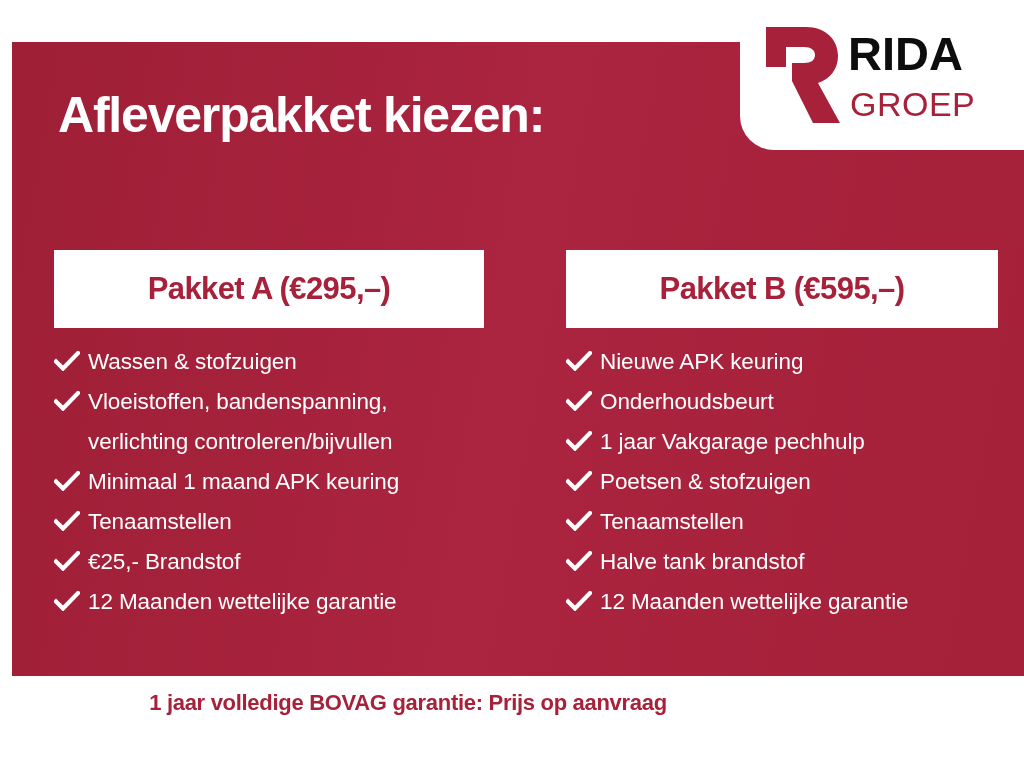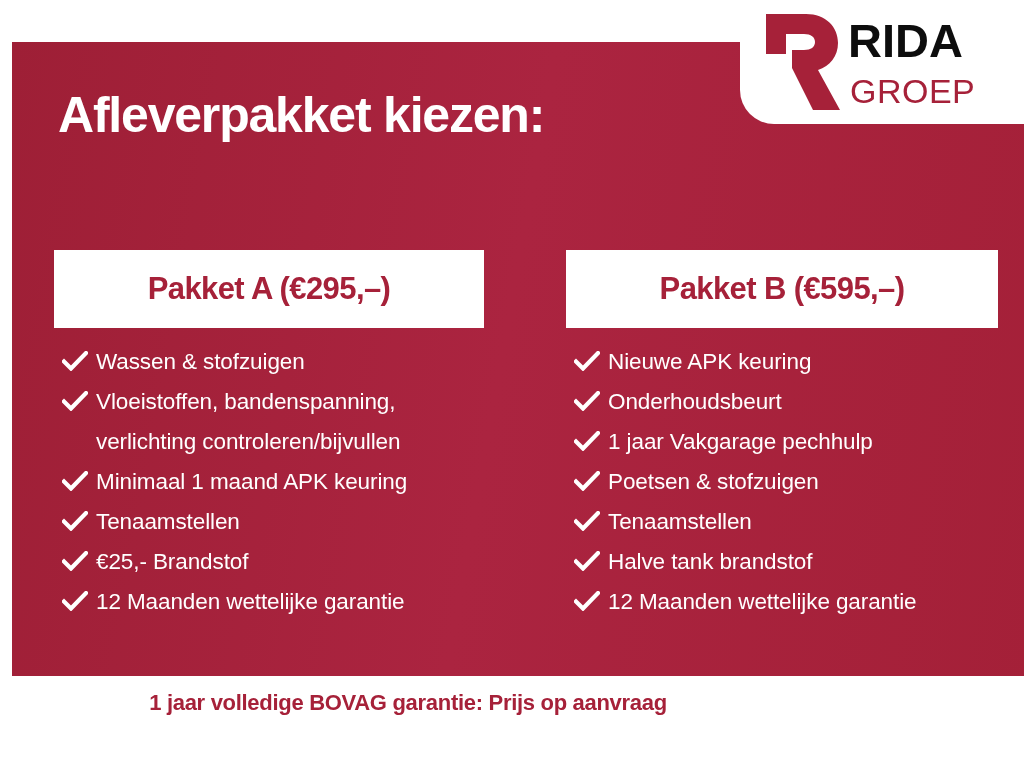--- a/index.html
+++ b/index.html
@@ -29,21 +29,21 @@
     background: #a62139;
     background-image: linear-gradient(100deg, #9e1f36 0%, #ab2440 48%, #a42038 100%);
     overflow: hidden;
   }
   
   .logo-panel {
     position: absolute;
     left: 740px;
     top: 0px;
     width: 284px;
-    height: 124px;
+    height: 150px;
     background: #ffffff;
     border-bottom-left-radius: 34px;
     display: flex;
     align-items: center;
     padding-left: 16px;
     box-sizing: border-box;
   }
   .logo-mark {
     width: 86px;
     height: 104px;
@@ -111,21 +111,21 @@
     font-family: "Liberation Sans", sans-serif;
     font-weight: bold;
     font-size: 31px;
     letter-spacing: -0.6px;
     color: #a62139;
     white-space: nowrap;
     text-align: right;
   }
   .feature-list {
     list-style: none;
-    margin: 8px;
+    margin: 0;
     padding: 0;
     margin-top: 14px;
   }
   .feature-item {
     display: flex;
     align-items: flex-start;
     color: #ffffff;
     font-family: "Liberation Sans", sans-serif;
     font-size: 22.5px;
     line-height: 40px;

